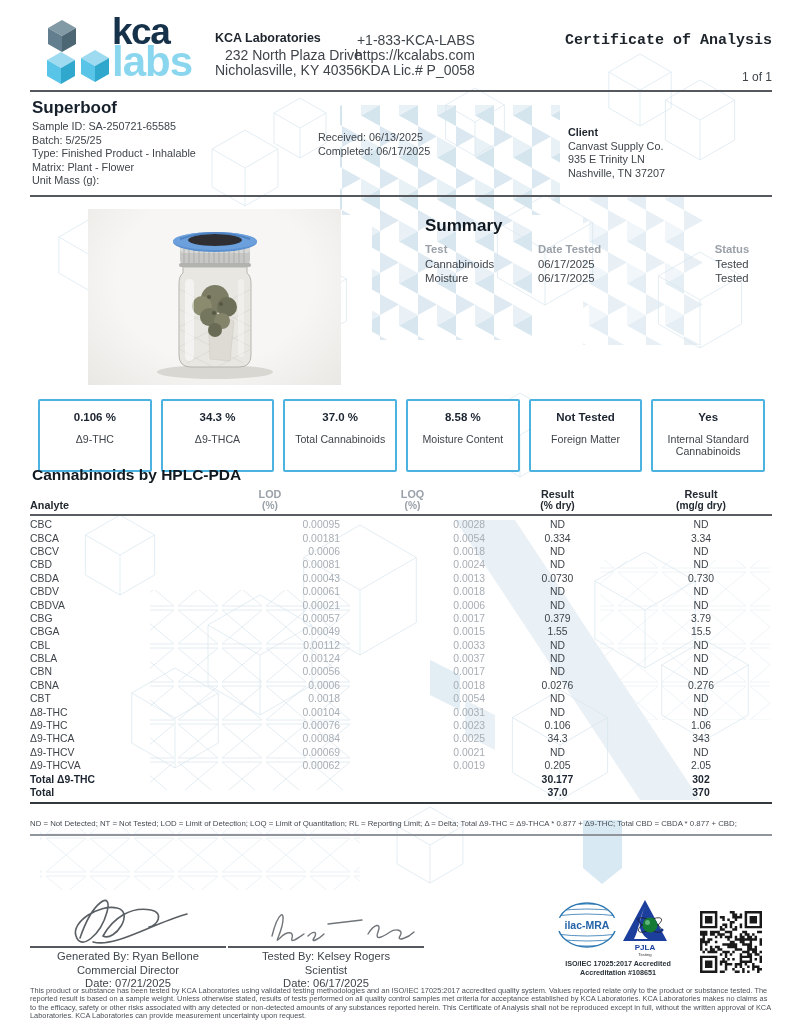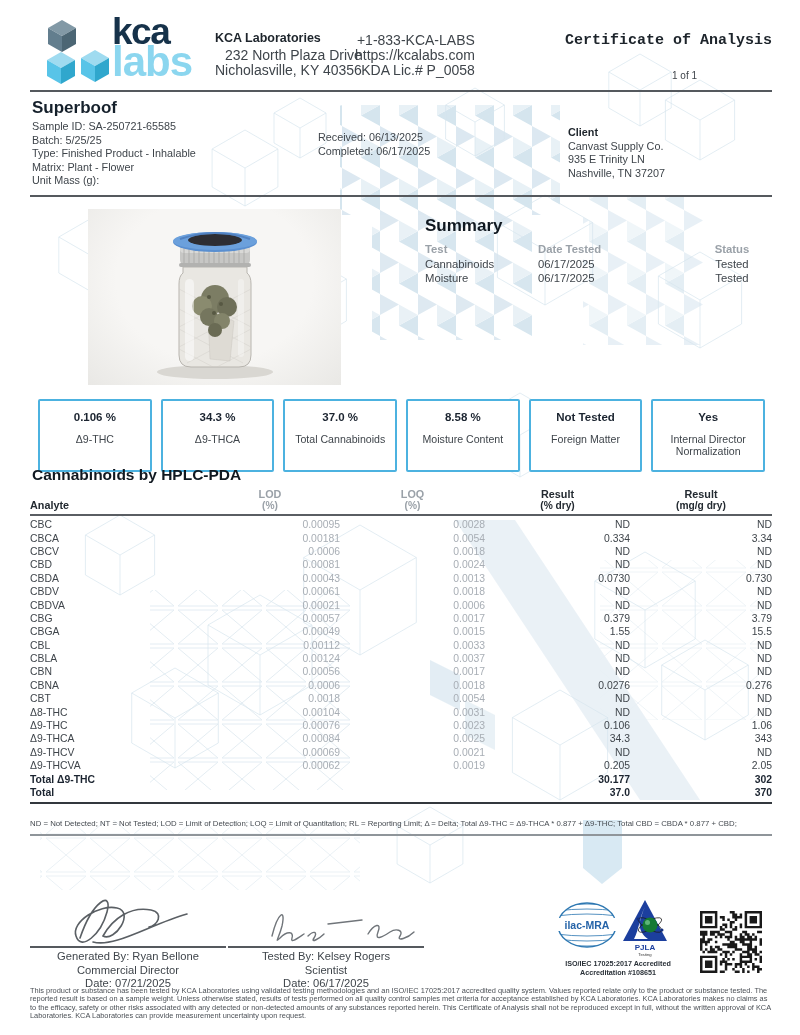--- a/index.html
+++ b/index.html
@@ -9,21 +9,21 @@
   .abs{position:absolute;z-index:2;}
   .rule{position:absolute;z-index:2;height:2px;background:#55595e;}
 
   
   .logo-text{line-height:1;}
   .logo-kca{font-size:37px;font-weight:bold;color:#16324a;letter-spacing:-1.5px;line-height:30px;}
   .logo-labs{font-size:42px;font-weight:bold;color:#8bd6ef;letter-spacing:-1px;line-height:30px;}
   .lab-name{font-size:12.5px;font-weight:bold;color:#1d242b;margin-bottom:3px;}
   .hline{font-size:14px;line-height:15px;color:#3f454b;text-align:right;}
   .cert-title{font-size:15px;font-weight:bold;color:#1d242b;text-align:right;font-family:Liberation Mono, monospace;}
-  .page-num{font-size:10px;color:#3f454b;}
+  .page-num{font-size:12px;text-align:right;color:#3f454b;}
 
   
   .sample-title{font-size:17px;font-weight:bold;color:#15202b;}
   .info-line{font-size:10.8px;line-height:13.6px;color:#3f454b;}
   .client-label{font-weight:bold;color:#1d242b;}
 
   
   .photo{background:radial-gradient(ellipse at 50% 40%, #f7f6f4 55%, #e9e8e5 100%);}
 
   
@@ -44,21 +44,21 @@
   .section-title{font-size:15.5px;font-weight:bold;color:#101820;}
   .tbl{width:742px;}
   .trow{display:grid;grid-template-columns:170px 140px 145px 145px 142px;align-items:center;height:13.4px;font-size:10.4px;}
   .thead{align-items:end;height:auto;padding-bottom:3px;}
   .thead .l1{font-size:10.8px;font-weight:bold;line-height:11px;}
   .thead .l2{font-size:10.2px;font-weight:bold;line-height:11px;}
   .gray{color:#9aa1a8;}
   .dark{color:#232a31;}
   .c0{text-align:left;color:#3f454b;}
   .c1,.c2{text-align:right;color:#a8aeb5;}
-  .c3,.c4{text-align:right;color:#3f454b;}
+  .c3,.c4{text-align:center;color:#3f454b;}
   .trow.bold .c0,.trow.bold .c3,.trow.bold .c4{font-weight:bold;color:#1b2430;}
   .ctr{text-align:center;}
   .hrule{height:2px;background:#5a5e63;}
   .footnote{font-size:7.8px;color:#454a50;}
   .rule-gray{background:#8f959a;}
 
   
   .sig-block{text-align:center;font-size:11.2px;line-height:13.6px;color:#3f454b;}
   .sig-line{height:2px;background:#55595e;}
 
@@ -246,21 +246,21 @@
       <div class="box">
         <div class="box-value">8.58 %</div>
         <div class="box-label">Moisture Content</div>
       </div>
       <div class="box">
         <div class="box-value">Not Tested</div>
         <div class="box-label">Foreign Matter</div>
       </div>
       <div class="box">
         <div class="box-value">Yes</div>
-        <div class="box-label">Internal Director Normalization</div>
+        <div class="box-label">Internal Standard Cannabinoids</div>
       </div>
     </div>
 
   <div class="abs section-title" style="left:32px;top:466px;">Cannabinoids by HPLC-PDA</div>
   <div class="abs tbl" style="left:30px;top:489px;">
     <div class="trow thead" id="tbl-head">
         <div class="c0">
           <div class="l1 dark">Analyte</div>
         </div>
         <div class="c1 ctr">

